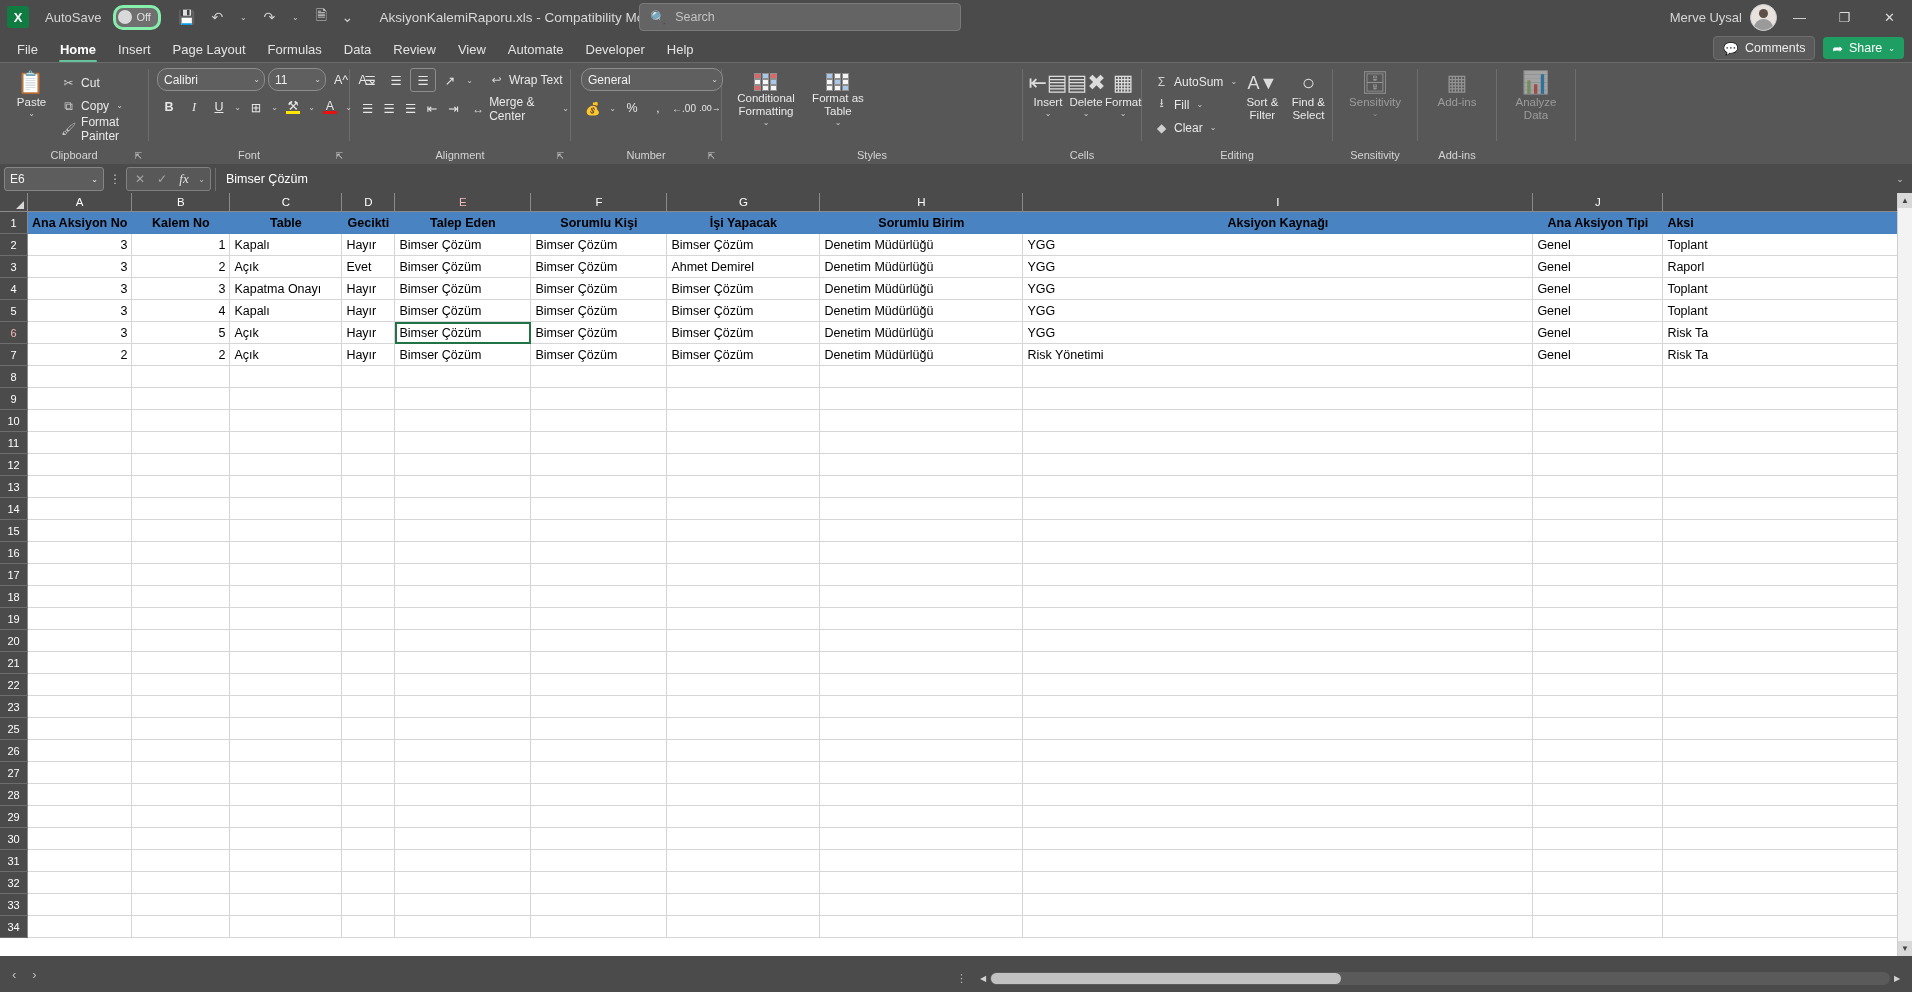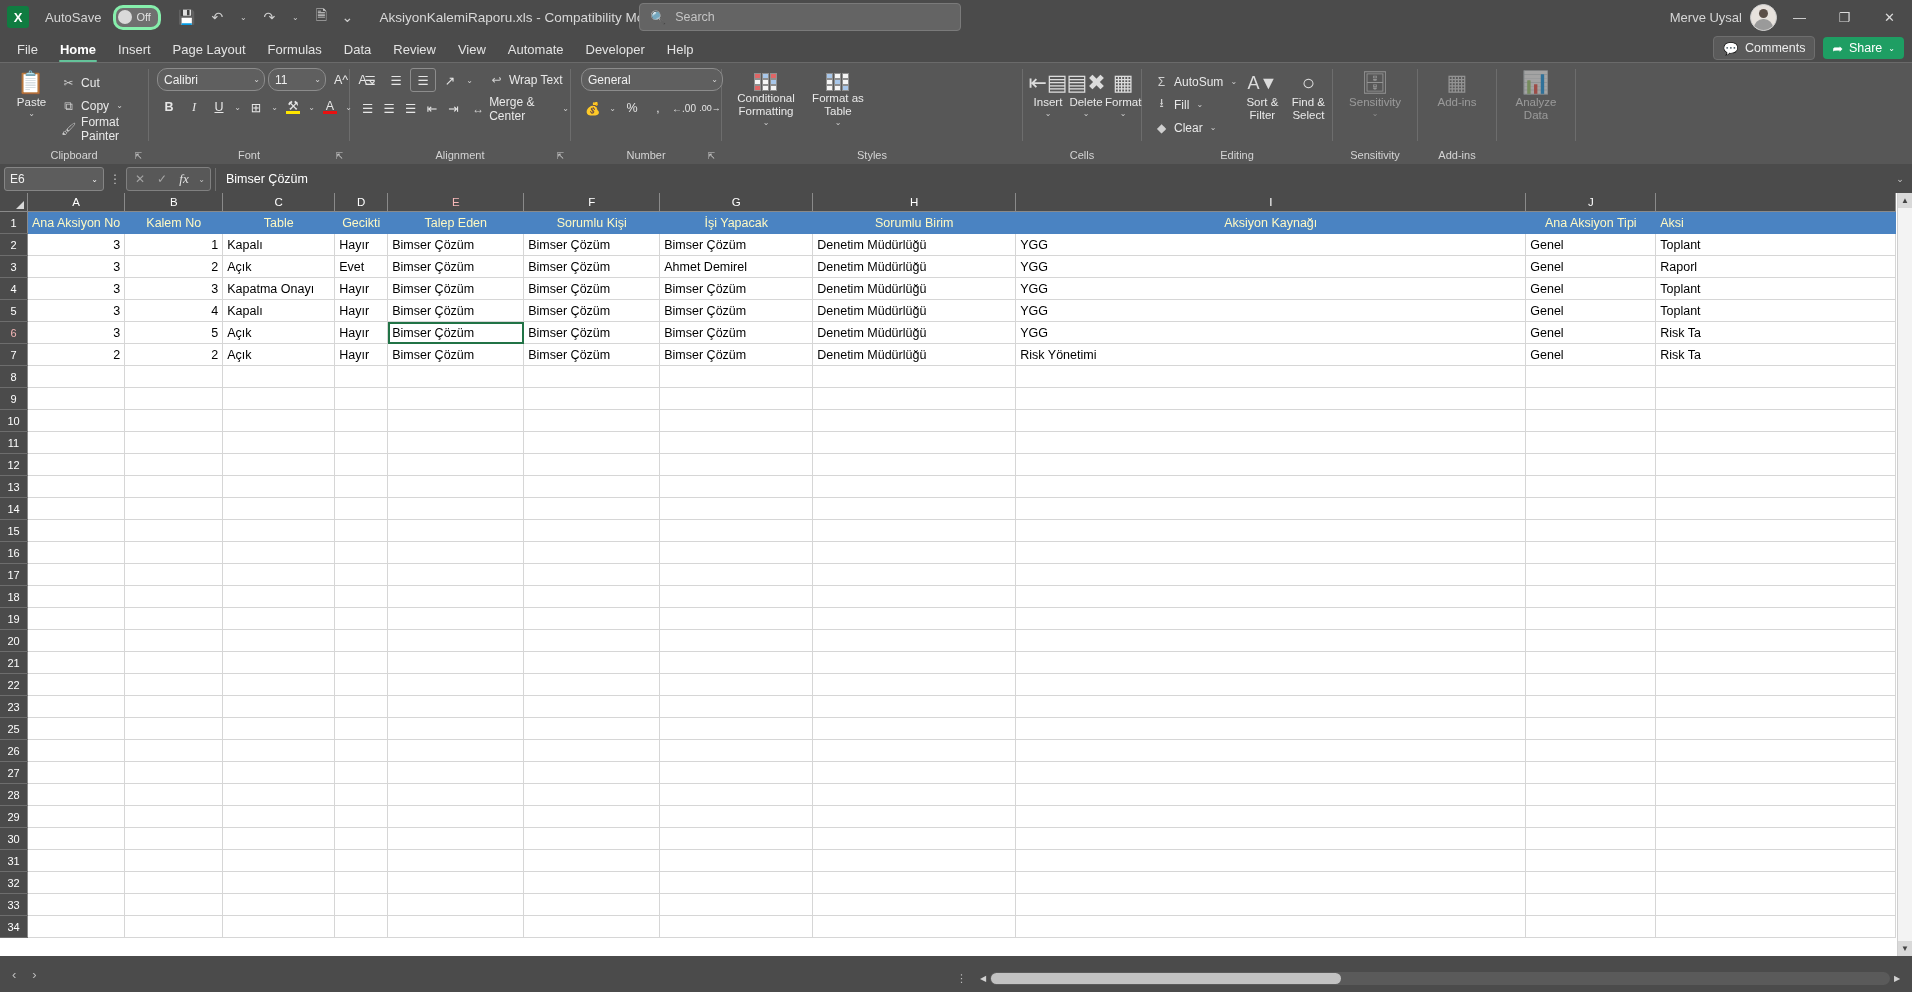--- a/index.html
+++ b/index.html
@@ -114,21 +114,21 @@
   .corner{width:25px;background:#4b4b4b;position:relative;}
   .corner .tri{position:absolute;right:3px;bottom:2px;width:0;height:0;
      border-left:8px solid transparent;border-bottom:8px solid #d8d8d8;}
   td.rh{width:25px;height:19px;background:#4b4b4b;color:#ffffff;font-size:11px;text-align:center;
      border-right:1px solid #8a8a8a;border-bottom:1px solid #6d6d6d;}
   td.rh.sel{color:#f6b8b8;}
   td.cell{height:19px;background:#ffffff;color:#000000;font-size:12.5px;padding:0 4px;
      border-right:1px solid #d6d6d6;border-bottom:1px solid #d6d6d6;
      white-space:nowrap;overflow:hidden;font-family:"Liberation Sans",sans-serif;}
   td.cell.num{text-align:right;}
-  td.hd{background:#4a83c2;color:#fef9c3;font-weight:normal;text-align:center;font-size:12.5px;
+  td.hd{background:#4a83c2;color:#000000;font-weight:bold;text-align:center;font-size:12.5px;
      border-right:1px solid #4a83c2;border-bottom:1px solid #4a83c2;height:19px;padding:0 4px;white-space:nowrap;}
   td.cell.active{outline:2px solid #217346;outline-offset:-2px;}
 
   
   .vscroll{position:absolute;right:0;top:193px;width:14px;height:763px;background:#efefef;
      border-left:1px solid #cfcfcf;display:flex;flex-direction:column;align-items:center;}
   .vs-arrow{width:14px;height:15px;display:flex;align-items:center;justify-content:center;
      font-size:8px;color:#444;background:#d9d9d9;}
   .vs-track{flex:1;width:14px;background:#f3f3f3;}
 

